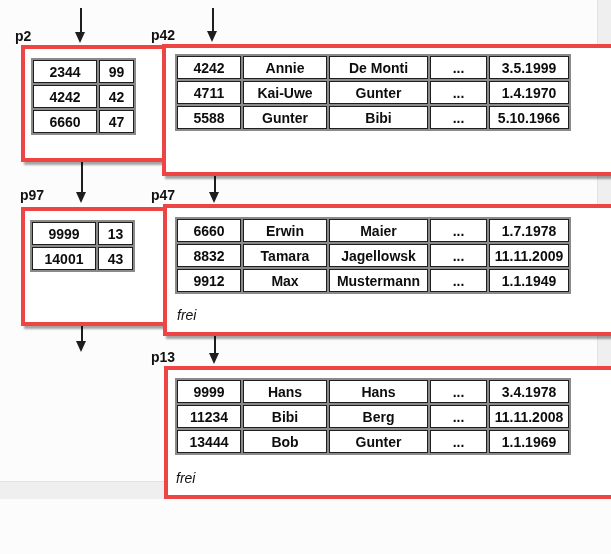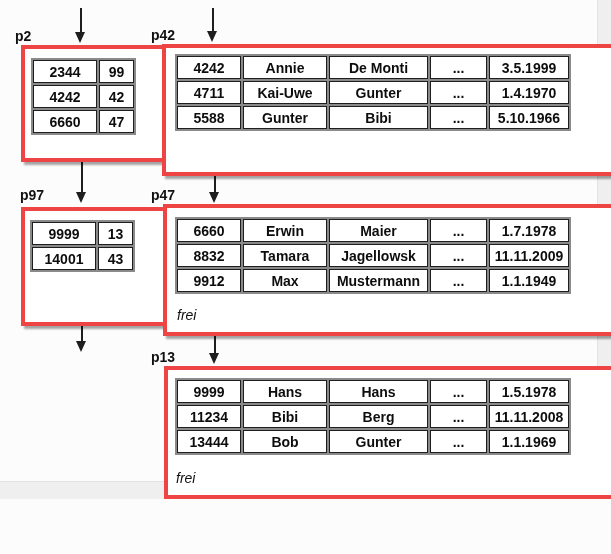--- a/index.html
+++ b/index.html
@@ -158,21 +158,21 @@
 
   <div class="page-label" style="left:151px;top:350px">p13</div>
   <div class="page-box" style="left:164px;top:366px;width:412px;height:125px">
     <table class="page-table" style="left:7px;top:8px">
       <tbody>
           <tr>
         <td class="w0">9999</td>
         <td class="w1">Hans</td>
         <td class="w2">Hans</td>
         <td class="w3">...</td>
-        <td class="w4">1.5.1978</td>
+        <td class="w4">3.4.1978</td>
       </tr>
       <tr>
         <td class="w0">11234</td>
         <td class="w1">Bibi</td>
         <td class="w2">Berg</td>
         <td class="w3">...</td>
         <td class="w4">11.11.2008</td>
       </tr>
       <tr>
         <td class="w0">13444</td>

